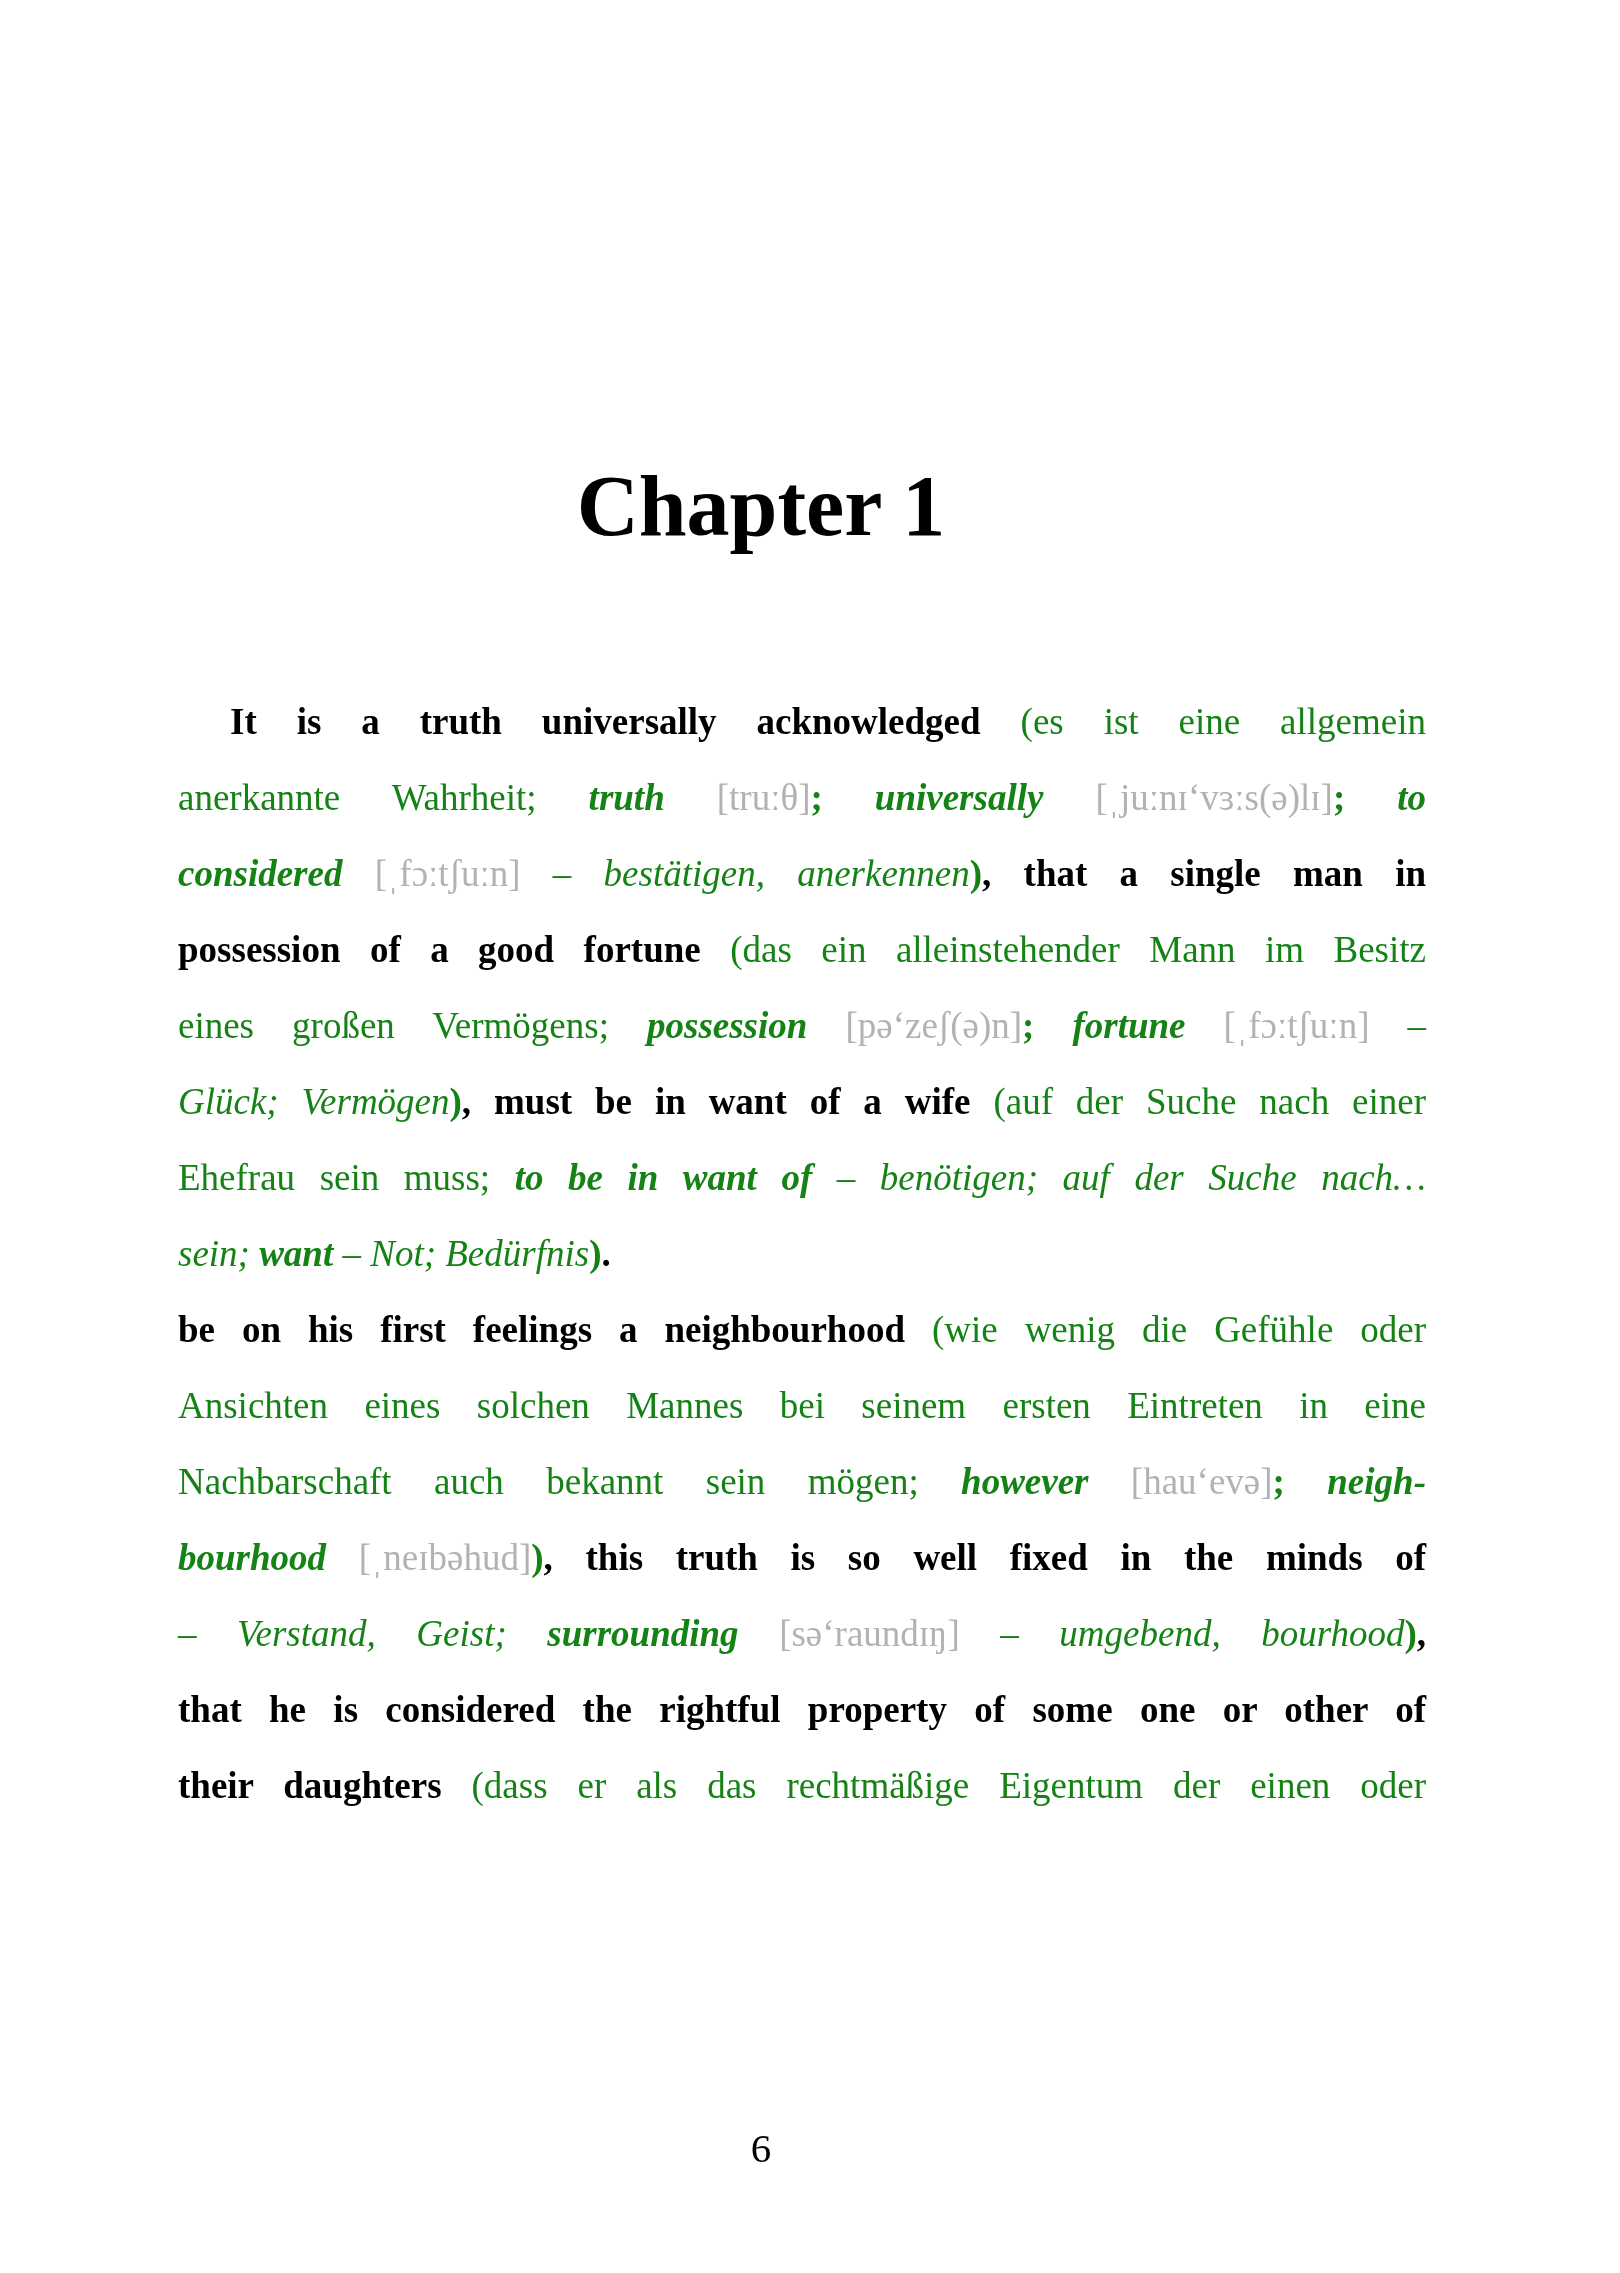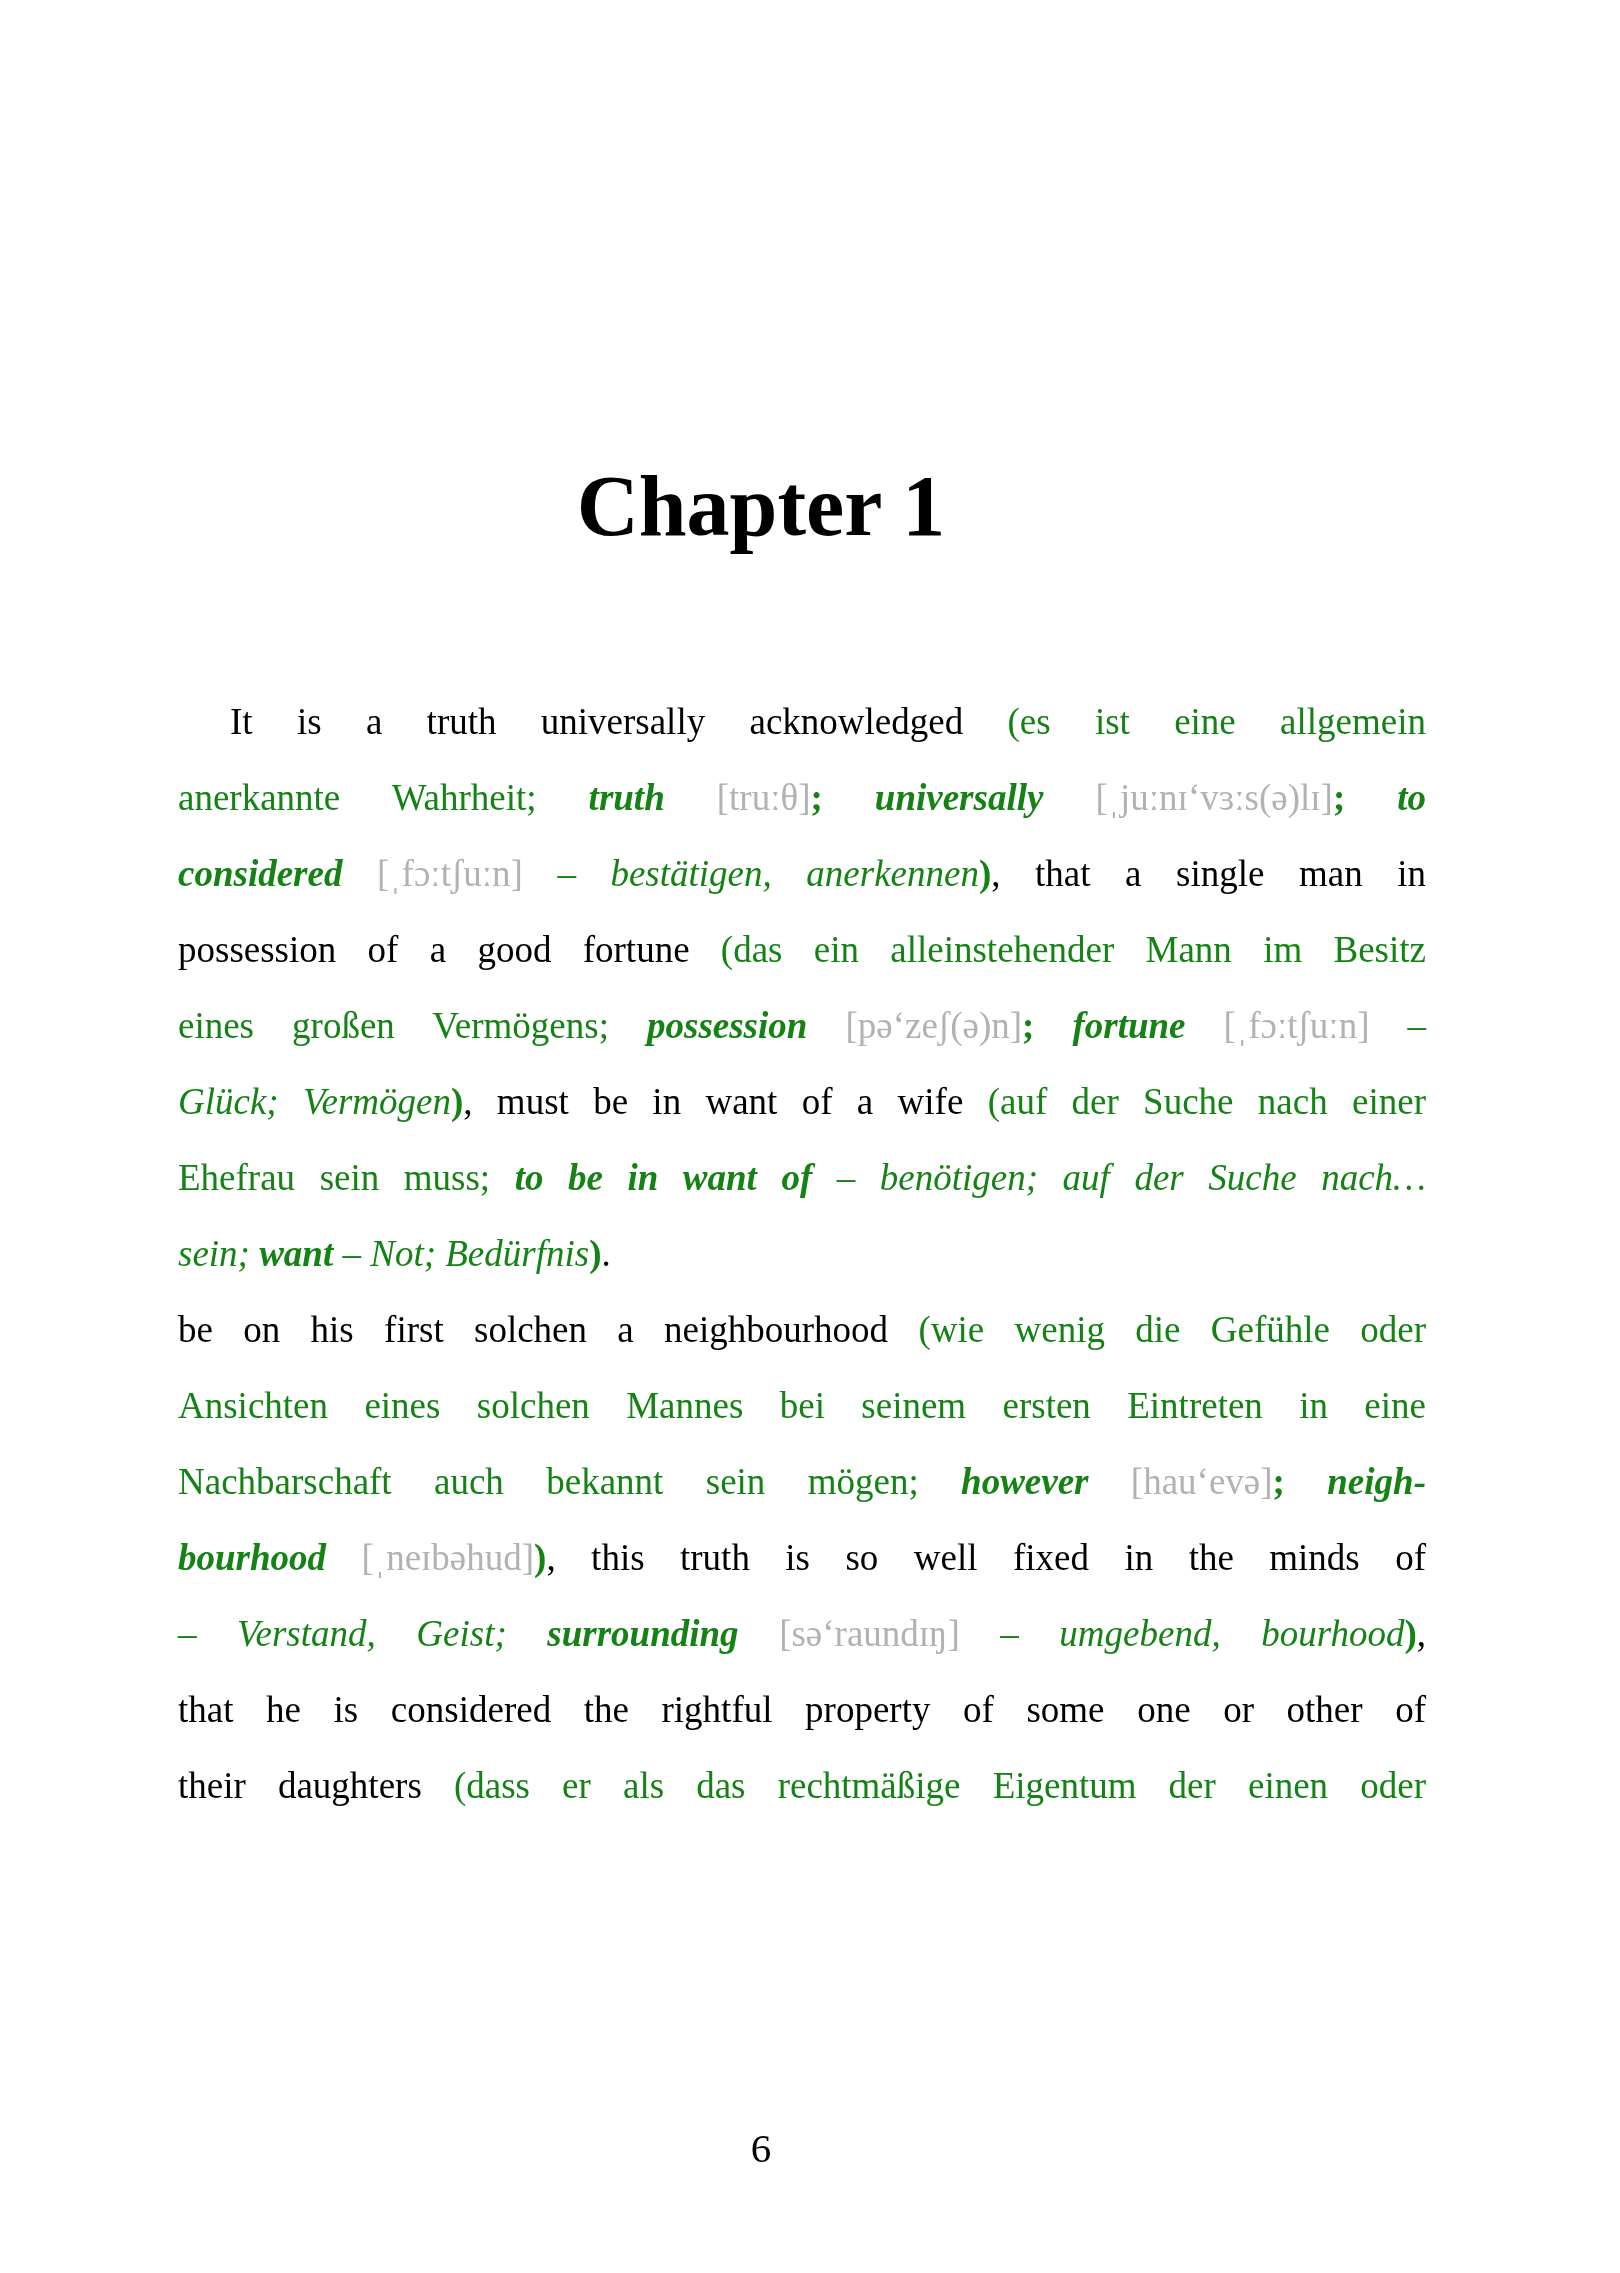--- a/index.html
+++ b/index.html
@@ -28,21 +28,21 @@
     height:76px;
     line-height:76px;
     font-size:37px;
     text-align:justify;
     text-align-last:justify;
     white-space:normal;
   }
   .line.indent{ text-indent:52px; }
   .line.endpara{ text-align-last:left; }
   
-  .en{ color:#000000; font-weight:normal; }
+  .en{ color:#000000; font-weight:bold; }
   .de{ color:var(--green,#148214); }
   .w { color:var(--green,#148214); font-weight:bold; font-style:italic; }
   .gi{ color:var(--green,#148214); font-style:italic; }
   .gb{ color:var(--green,#148214); font-weight:bold; }
   .ph{ color:var(--gray,#b2b2b2); }
   .page-number{
     position:absolute;
     top:2124px;left:0;width:100%;
     text-align:center;
     font-size:41px;
@@ -56,21 +56,21 @@
   <h1 class="chapter-title">Chapter 1</h1>
   <div class="body-text" id="body-text">
       <div class="line indent"><span class="en">It is a truth universally acknowledged </span><span class="de">(es ist eine allgemein</span></div>
       <div class="line"><span class="de">anerkannte Wahrheit; </span><span class="w">truth </span><span class="ph">[truːθ]</span><span class="gb">; </span><span class="w">universally </span><span class="ph">[ˌjuːnɪʻvɜːs(ə)lɪ]</span><span class="gb">; </span><span class="w">to</span></div>
       <div class="line"><span class="w">considered </span><span class="ph">[ˌfɔːtʃuːn] </span><span class="gi">– bestätigen, anerkennen</span><span class="gb">)</span><span class="en">, that a single man in</span></div>
       <div class="line"><span class="en">possession of a good fortune </span><span class="de">(das ein alleinstehender Mann im Besitz</span></div>
       <div class="line"><span class="de">eines großen Vermögens; </span><span class="w">possession </span><span class="ph">[pəʻzeʃ(ə)n]</span><span class="gb">; </span><span class="w">fortune </span><span class="ph">[ˌfɔːtʃuːn] </span><span class="gi">–</span></div>
       <div class="line"><span class="gi">Glück; Vermögen</span><span class="gb">)</span><span class="en">, must be in want of a wife </span><span class="de">(auf der Suche nach einer</span></div>
       <div class="line"><span class="de">Ehefrau sein muss; </span><span class="w">to be in want of </span><span class="gi">– benötigen; auf der Suche nach…</span></div>
       <div class="line endpara"><span class="gi">sein; </span><span class="w">want </span><span class="gi">– Not; Bedürfnis</span><span class="gb">)</span><span class="en">.</span></div>
-      <div class="line"><span class="en">be on his first solchen a neighbourhood </span><span class="de">(wie wenig die Gefühle oder</span></div>
+      <div class="line"><span class="en">be on his first feelings a neighbourhood </span><span class="de">(wie wenig die Gefühle oder</span></div>
       <div class="line"><span class="de">Ansichten eines solchen Mannes bei seinem ersten Eintreten in eine</span></div>
       <div class="line"><span class="de">Nachbarschaft auch bekannt sein mögen; </span><span class="w">however </span><span class="ph">[hauʻevə]</span><span class="gb">; </span><span class="w">neigh-</span></div>
       <div class="line"><span class="w">bourhood </span><span class="ph">[ˌneɪbəhud]</span><span class="gb">)</span><span class="en">, this truth is so well fixed in the minds of</span></div>
       <div class="line"><span class="gi">– Verstand, Geist; </span><span class="w">surrounding </span><span class="ph">[səʻraundɪŋ] </span><span class="gi">– umgebend, bourhood</span><span class="gb">)</span><span class="en">,</span></div>
       <div class="line"><span class="en">that he is considered the rightful property of some one or other of</span></div>
       <div class="line"><span class="en">their daughters </span><span class="de">(dass er als das rechtmäßige Eigentum der einen oder</span></div>
     </div>
   <div class="page-number">6</div>
 </div>
 

